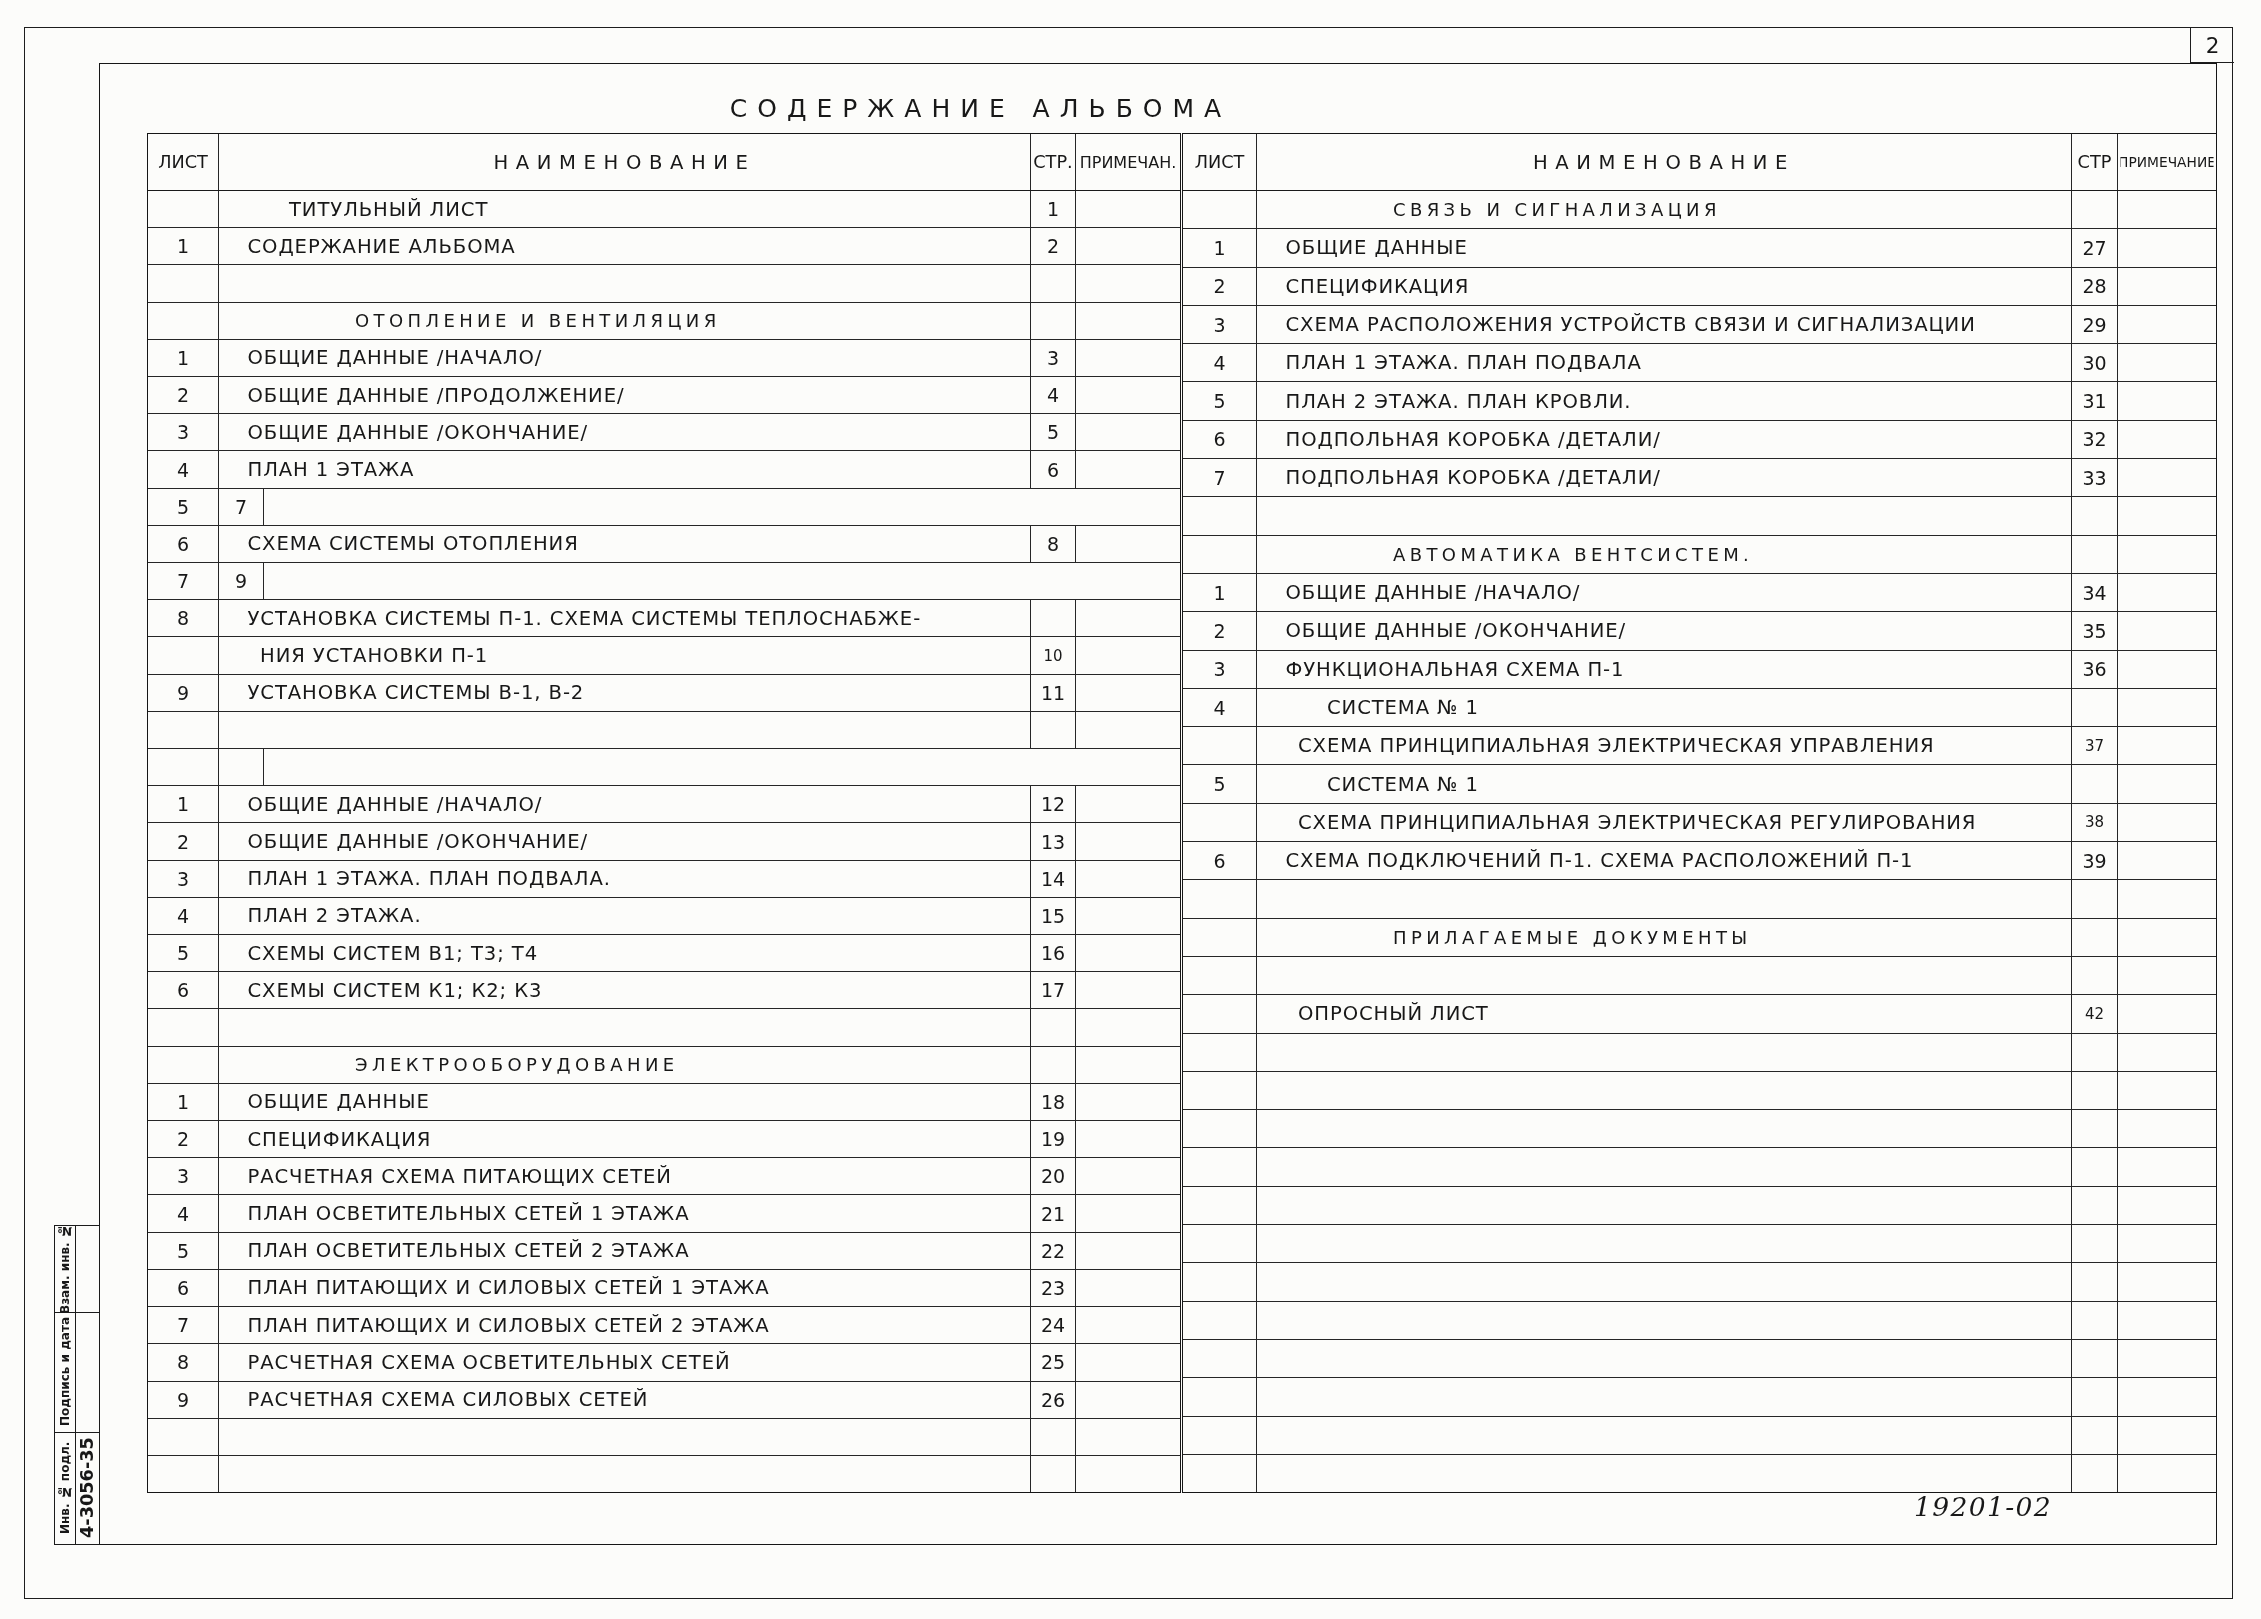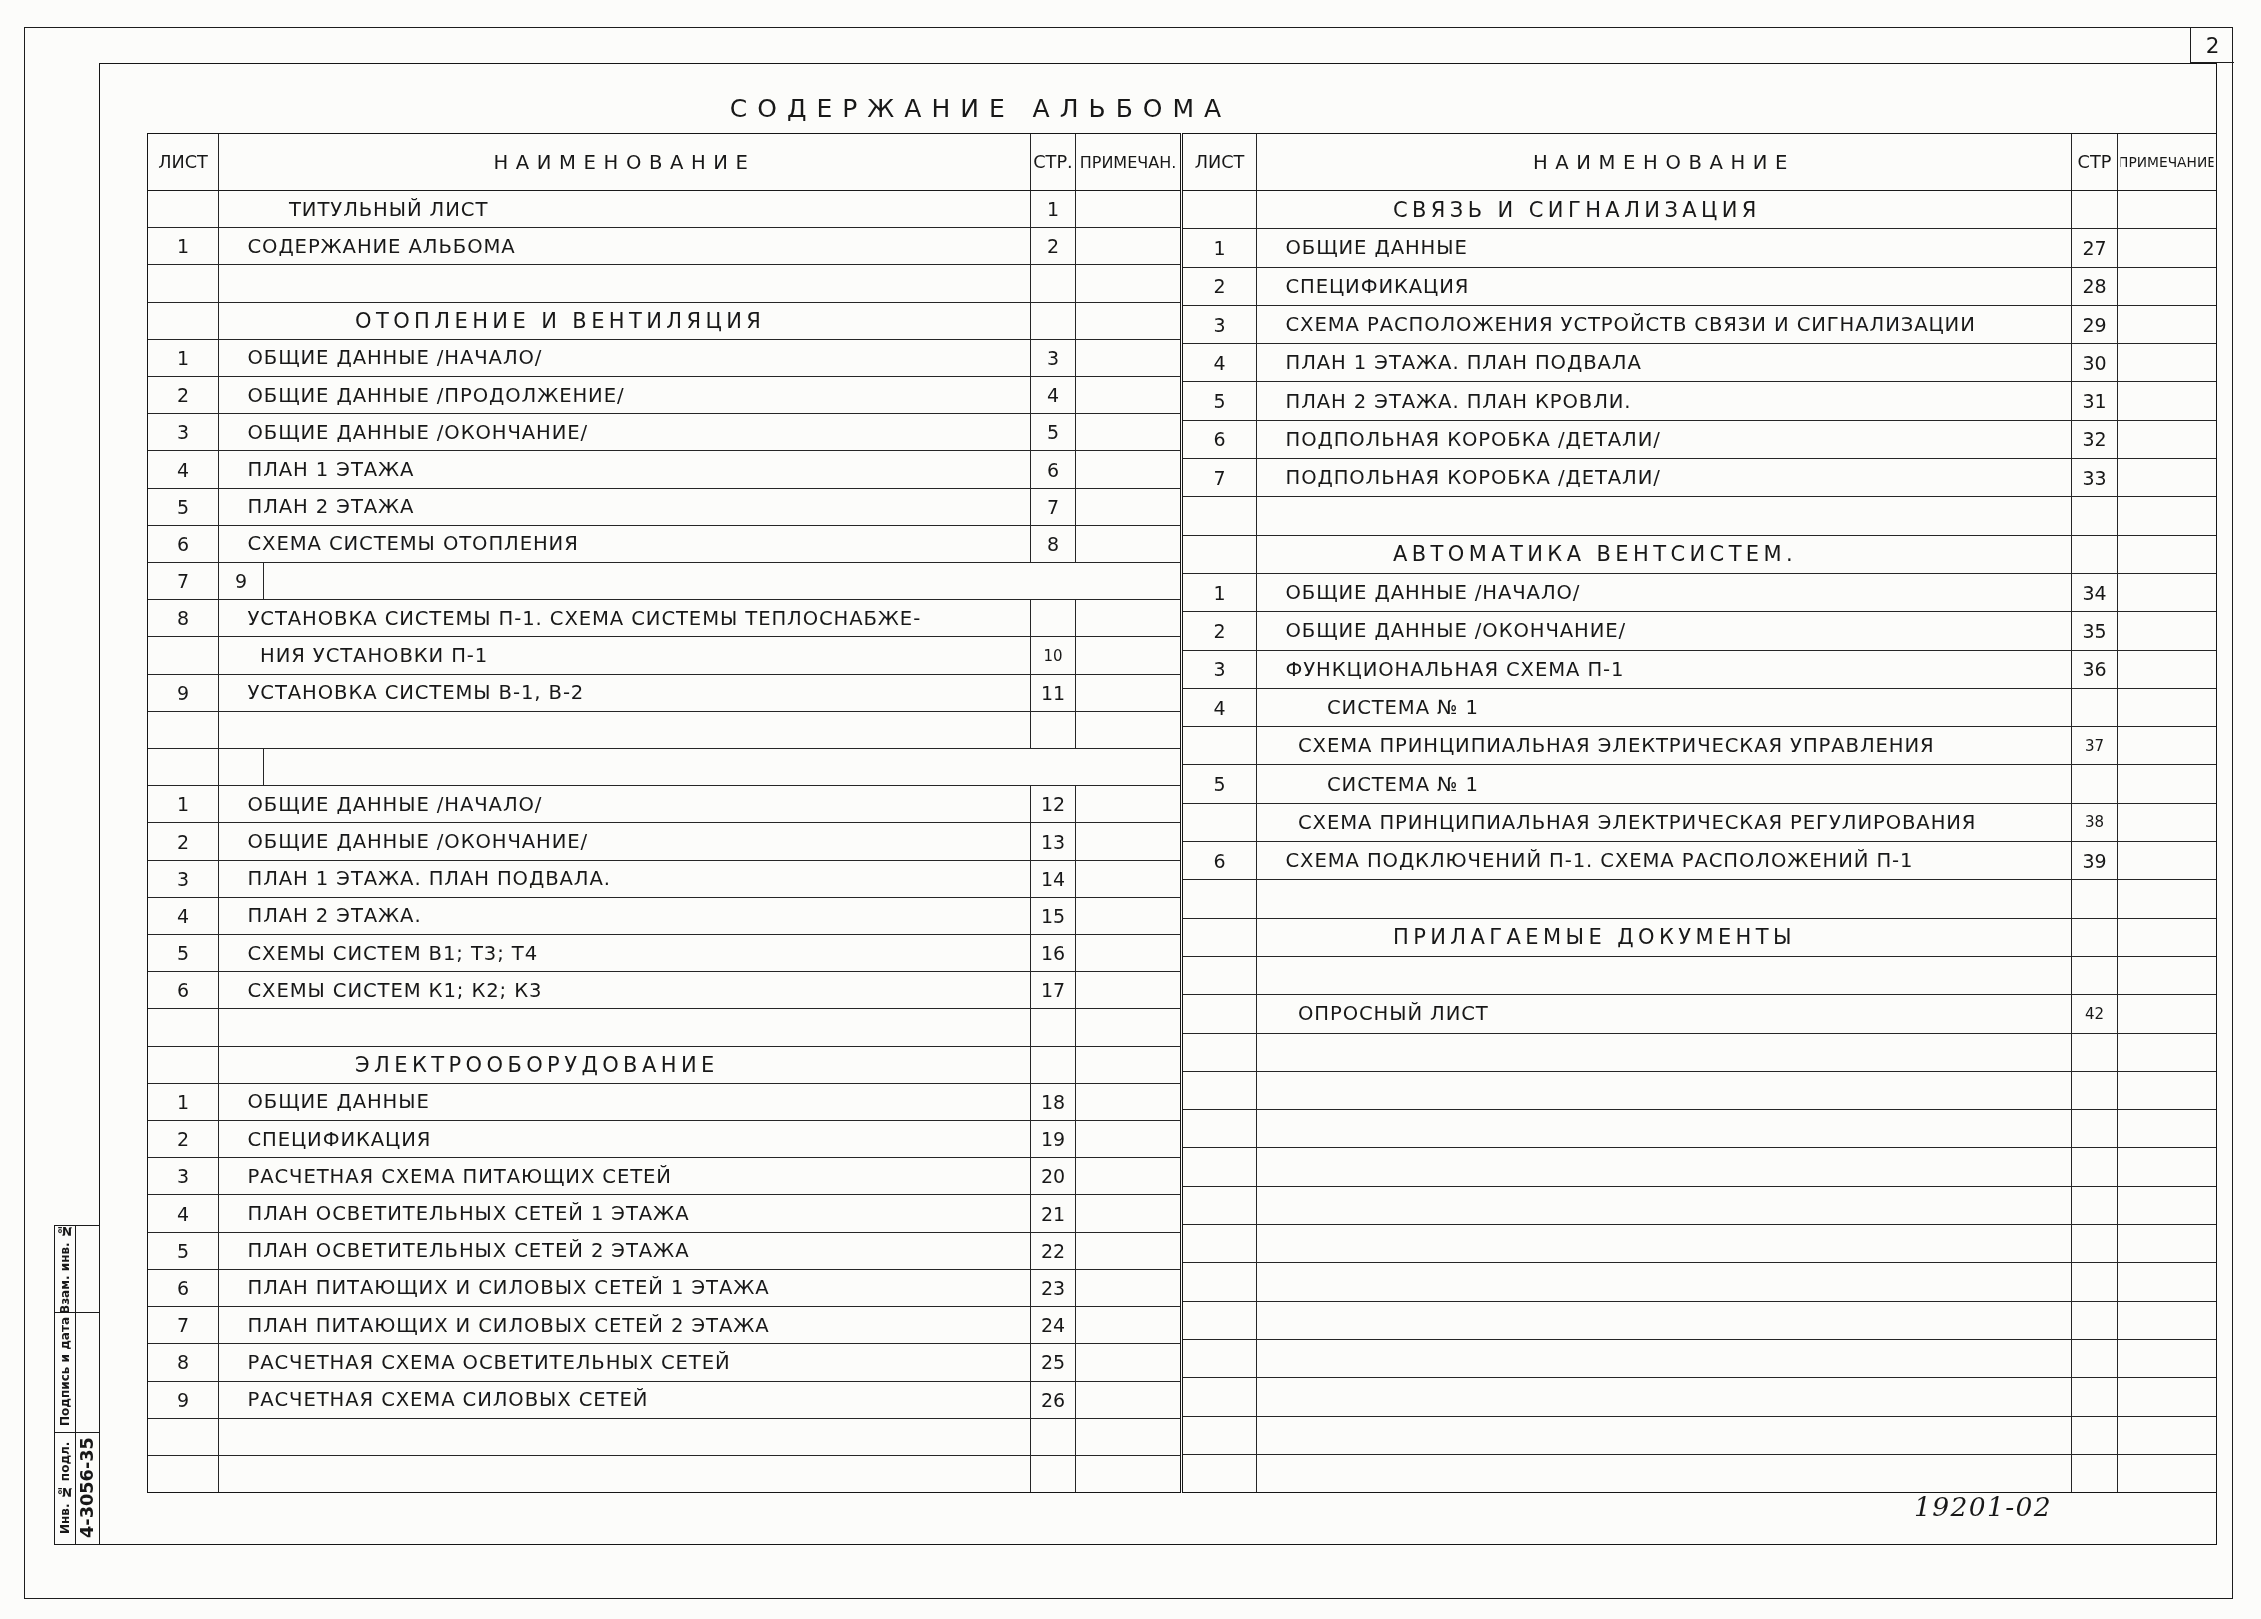--- a/index.html
+++ b/index.html
@@ -37,21 +37,21 @@
   .c-page{width:var(--w-page);}
   .c-note{width:var(--w-note);border-right:none;}
 
   .hc{font-size:17.7px;}
   .hc.c-name{font-size:19.6px;letter-spacing:7.6px;}
   .hc.c-note{font-size:16px;}
   #right-table .hc.c-note{font-size:14.5px;transform:scaleX(.95);}
 
   .tc{font-size:19px;}
   .tc.c-name{justify-content:flex-start;padding-left:28.5px;font-size:19.6px;letter-spacing:0.9px;}
-  .row--section .c-name{padding-left:136px;font-size:21px;letter-spacing:4.4px;}
+  .row--section .c-name{padding-left:136px;font-size:18px;letter-spacing:4.4px;}
   .row--sub .c-name{padding-left:70px;}
   .row--cont .c-name{padding-left:41px;}
   .row--cont .c-page{font-size:15px;letter-spacing:0;}
 
   
   .stamp{position:absolute;left:54px;top:1225px;width:46px;height:320px;
     border:1.3px solid #1b1b1b;box-sizing:border-box;}
   .stamp-div-v{position:absolute;left:19.6px;top:0;bottom:0;width:1.3px;background:#1b1b1b;}
   .stamp-div-h{position:absolute;left:0;right:0;height:1.3px;background:#1b1b1b;}
   .stamp-cell{position:absolute;left:0;width:19.6px;display:flex;align-items:center;justify-content:center;
@@ -128,21 +128,20 @@
           <div class="tc c-note"></div>
         </div>
         <div class="t-row row--item">
           <div class="tc c-sheet">4</div>
           <div class="tc c-name">План 1 этажа</div>
           <div class="tc c-page">6</div>
           <div class="tc c-note"></div>
         </div>
         <div class="t-row row--item">
           <div class="tc c-sheet">5</div>
-          <div class="tc c-name">План 2 этажа</div>
           <div class="tc c-page">7</div>
           <div class="tc c-note"></div>
         </div>
         <div class="t-row row--item">
           <div class="tc c-sheet">6</div>
           <div class="tc c-name">Схема системы отопления</div>
           <div class="tc c-page">8</div>
           <div class="tc c-note"></div>
         </div>
         <div class="t-row row--item">

